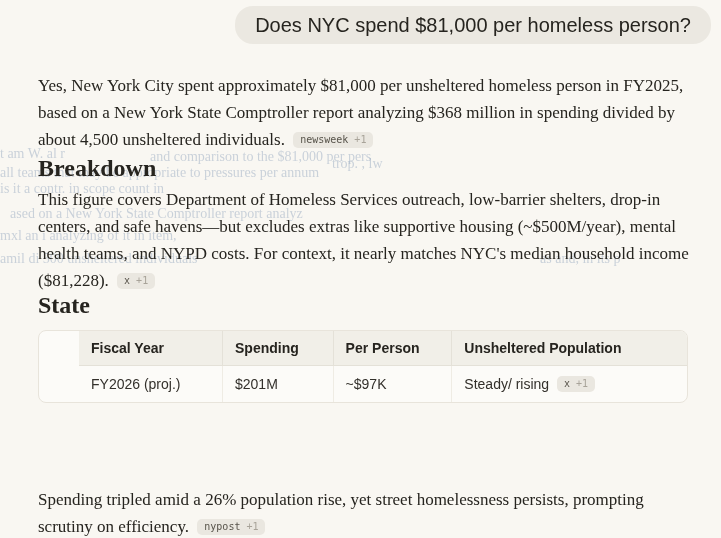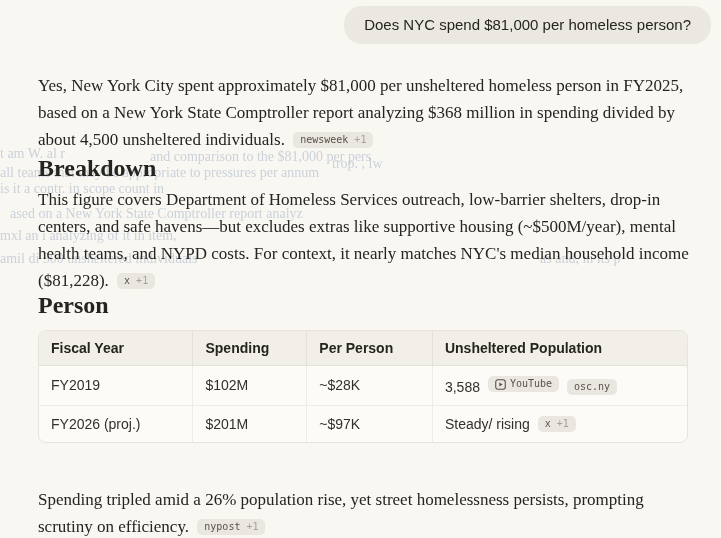--- a/index.html
+++ b/index.html
@@ -12,21 +12,21 @@
     position:relative;
     overflow:hidden;
   }
 
   
   .bubble-row { position:absolute; top:6px; right:10px; }
   .user-bubble {
     background:#EBE8E1;
     border-radius:18px;
     padding:9px 20px;
-    font-size:15px;
+    font-size:20px;
     line-height:20px;
     color:#26241F;
   }
 
   
   .ghost {
     position:absolute;
     font-family:"Liberation Serif", serif;
     font-size:14px;
     color:#9BACC2;
@@ -75,20 +75,21 @@
   .trends-table {
     position:absolute; left:38px; top:330px; width:650px;
     border-collapse:separate; border-spacing:0;
     background:#FCFBF8;
     font-size:14px;
     color:#33302B;
     border:1px solid #E8E4DB;
     border-radius:8px;
     overflow:hidden;
     z-index:1;
+    padding-left:40px;
   }
   .trends-table th {
     background:#F1EFE8;
     font-weight:700;
     color:#26241F;
     text-align:left;
     padding:9px 12px;
     border-right:1px solid #E4E1D8;
     border-bottom:1px solid #E4E1D8;
   }
@@ -132,56 +133,38 @@
 <h2 class="heading" style="top:155px; margin:0;">Breakdown</h2>
 
 <div class="prose" style="top:186px;">
   <span>This figure covers Department of Homeless Services outreach, low-barrier shelters, drop-in centers, and safe havens—but excludes extras like supportive housing (~$500M/year), mental health teams, and NYPD costs. For context, it nearly matches NYC's median household income ($81,228).</span>
   <span class="chip">
       <span>x</span>
       <span class="count">+1</span>
     </span>
 </div>
 
-<h2 class="heading" style="top:292px; margin:0;">Person</h2>
+<h2 class="heading" style="top:292px; margin:0;">State</h2>
 
 <table class="trends-table">
   <colgroup>
       <col class="col-fy">
       <col class="col-sp">
       <col class="col-pp">
       <col class="col-up">
     </colgroup>
   <thead>
     <tr>
       <th>Fiscal Year</th>
       <th>Spending</th>
       <th>Per Person</th>
       <th>Unsheltered Population</th>
     </tr>
   </thead>
   <tbody>
-    <tr>
-      <td>FY2019</td>
-      <td>$102M</td>
-      <td>~$28K</td>
-      <td>
-        <span>3,588</span>
-        <span class="chip">
-          <svg width="11" height="11" viewBox="0 0 12 12">
-              <rect x="0.8" y="0.8" width="10.4" height="10.4" rx="2.4" fill="none" stroke="#57534A" stroke-width="1.2"></rect>
-              <path d="M4.7 3.8 L8.3 6 L4.7 8.2 Z" fill="#57534A"></path>
-            </svg>
-          <span>YouTube</span>
-        </span>
-        <span class="chip">
-            <span>osc.ny</span>
-          </span>
-      </td>
-    </tr>
     <tr>
       <td>FY2026 (proj.)</td>
       <td>$201M</td>
       <td>~$97K</td>
       <td>
         <span>Steady/ rising</span>
         <span class="chip">
             <span>x</span>
             <span class="count">+1</span>
           </span>

